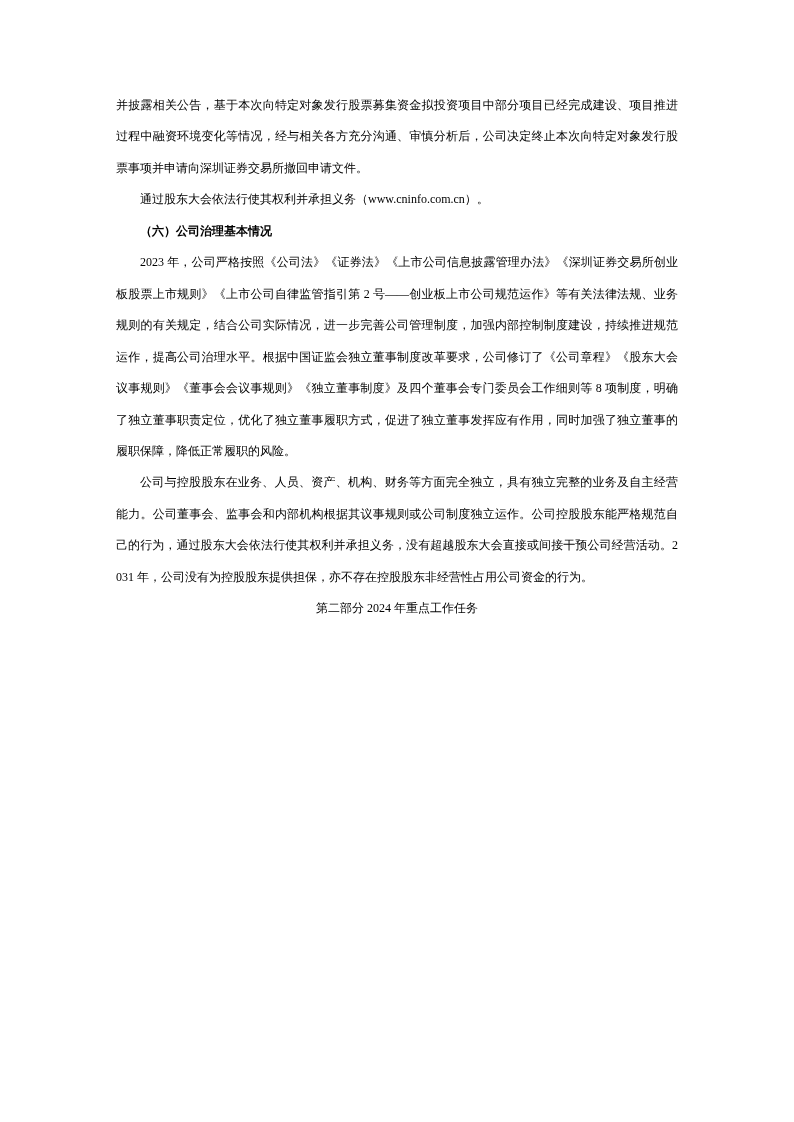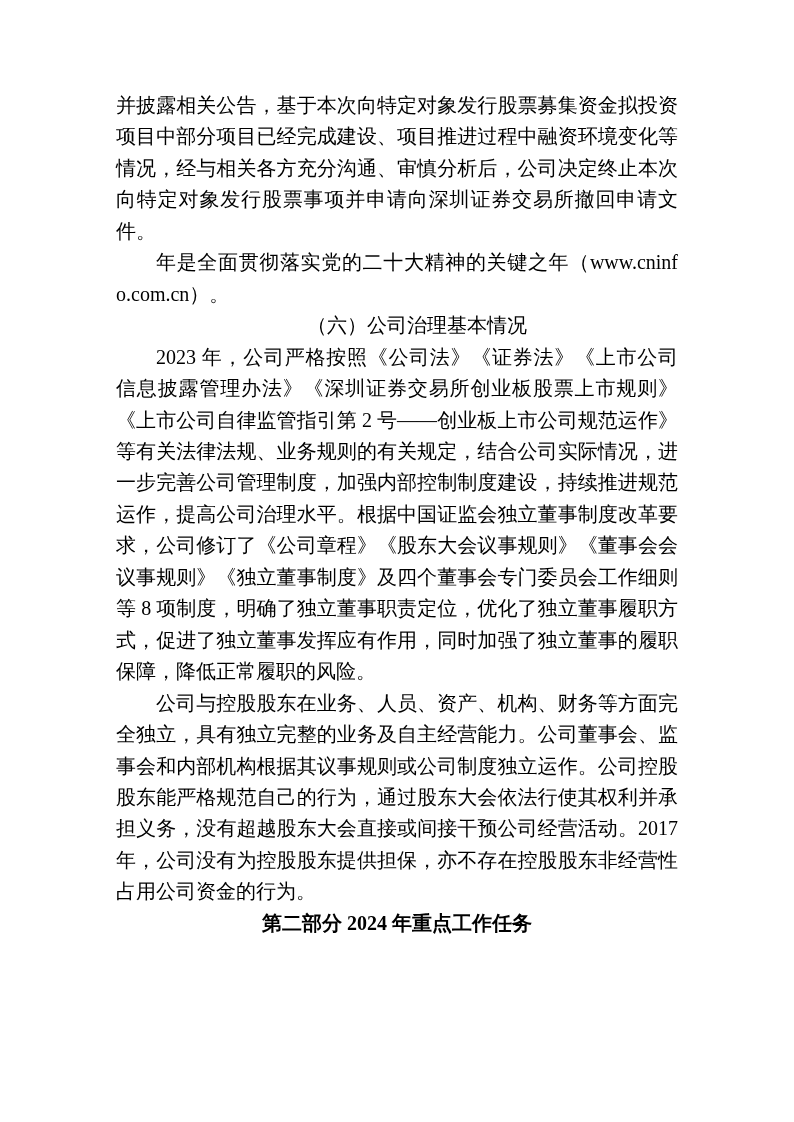--- a/index.html
+++ b/index.html
@@ -10,46 +10,46 @@
   .page {
     position: relative;
     width: 794px;
     height: 1122px;
     margin: 0 auto;
     background: #ffffff;
     box-sizing: border-box;
     padding: 90px 116px 14px 116px;
     color: #000000;
     font-family: "Liberation Serif", "DejaVu Serif", serif;
-    font-size: 20px;
+    font-size: 12px;
     line-height: 31.45px;
     overflow: hidden;
   }
   .page p {
     margin: 0;
     text-align: justify;
     text-justify: inter-ideograph;
     word-break: break-all;
   }
   .page p.indent {
     text-indent: 2em;
   }
   .page p.sub-heading {
-    font-weight: normal;
-    text-align: center;
+    font-weight: bold;
+    text-align: left;
   }
   .page p.section-heading {
-    font-weight: bold;
+    font-weight: normal;
     text-align: center;
     text-indent: 0;
   }
 </style>
 </head>
 <body>
 
 <div class="page">
     <p class="paragraph">并披露相关公告，基于本次向特定对象发行股票募集资金拟投资项目中部分项目已经完成建设、项目推进过程中融资环境变化等情况，经与相关各方充分沟通、审慎分析后，公司决定终止本次向特定对象发行股票事项并申请向深圳证券交易所撤回申请文件。</p>
-    <p class="paragraph indent">年是全面贯彻落实党的二十大精神的关键之年（www.cninfo.com.cn）。</p>
+    <p class="paragraph indent">通过股东大会依法行使其权利并承担义务（www.cninfo.com.cn）。</p>
     <p class="sub-heading indent">（六）公司治理基本情况</p>
     <p class="paragraph indent">2023 年，公司严格按照《公司法》《证券法》《上市公司信息披露管理办法》《深圳证券交易所创业板股票上市规则》《上市公司自律监管指引第 2 号——创业板上市公司规范运作》等有关法律法规、业务规则的有关规定，结合公司实际情况，进一步完善公司管理制度，加强内部控制制度建设，持续推进规范运作，提高公司治理水平。根据中国证监会独立董事制度改革要求，公司修订了《公司章程》《股东大会议事规则》《董事会会议事规则》《独立董事制度》及四个董事会专门委员会工作细则等 8 项制度，明确了独立董事职责定位，优化了独立董事履职方式，促进了独立董事发挥应有作用，同时加强了独立董事的履职保障，降低正常履职的风险。</p>
-    <p class="paragraph indent">公司与控股股东在业务、人员、资产、机构、财务等方面完全独立，具有独立完整的业务及自主经营能力。公司董事会、监事会和内部机构根据其议事规则或公司制度独立运作。公司控股股东能严格规范自己的行为，通过股东大会依法行使其权利并承担义务，没有超越股东大会直接或间接干预公司经营活动。2017 年，公司没有为控股股东提供担保，亦不存在控股股东非经营性占用公司资金的行为。</p>
+    <p class="paragraph indent">公司与控股股东在业务、人员、资产、机构、财务等方面完全独立，具有独立完整的业务及自主经营能力。公司董事会、监事会和内部机构根据其议事规则或公司制度独立运作。公司控股股东能严格规范自己的行为，通过股东大会依法行使其权利并承担义务，没有超越股东大会直接或间接干预公司经营活动。2031 年，公司没有为控股股东提供担保，亦不存在控股股东非经营性占用公司资金的行为。</p>
     <p class="section-heading">第二部分 2024 年重点工作任务</p>
   </div>
 
 </body></html>

